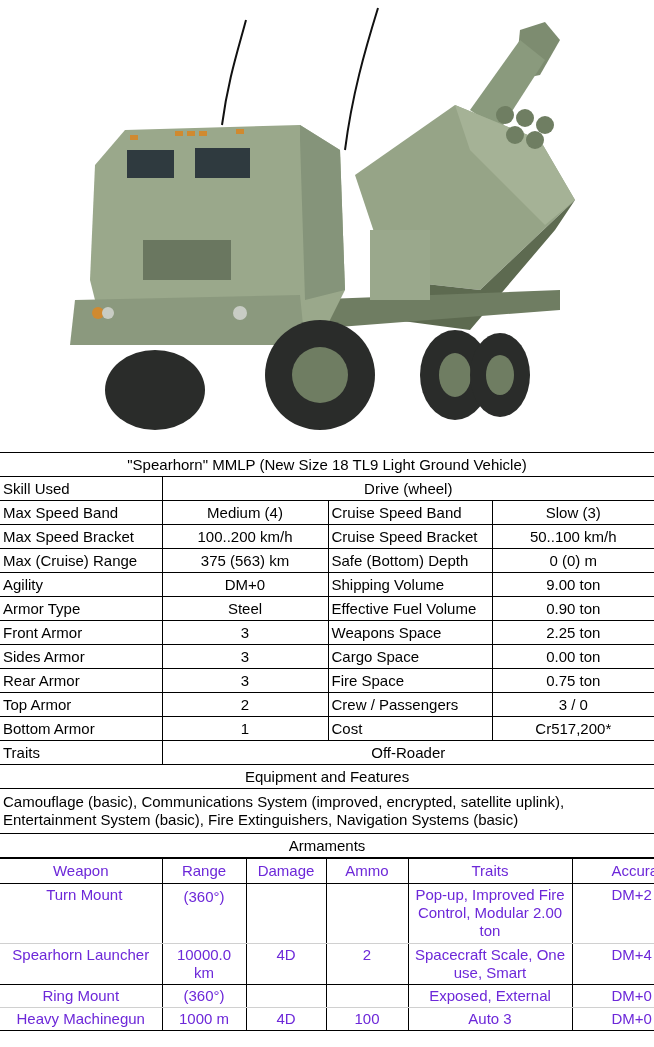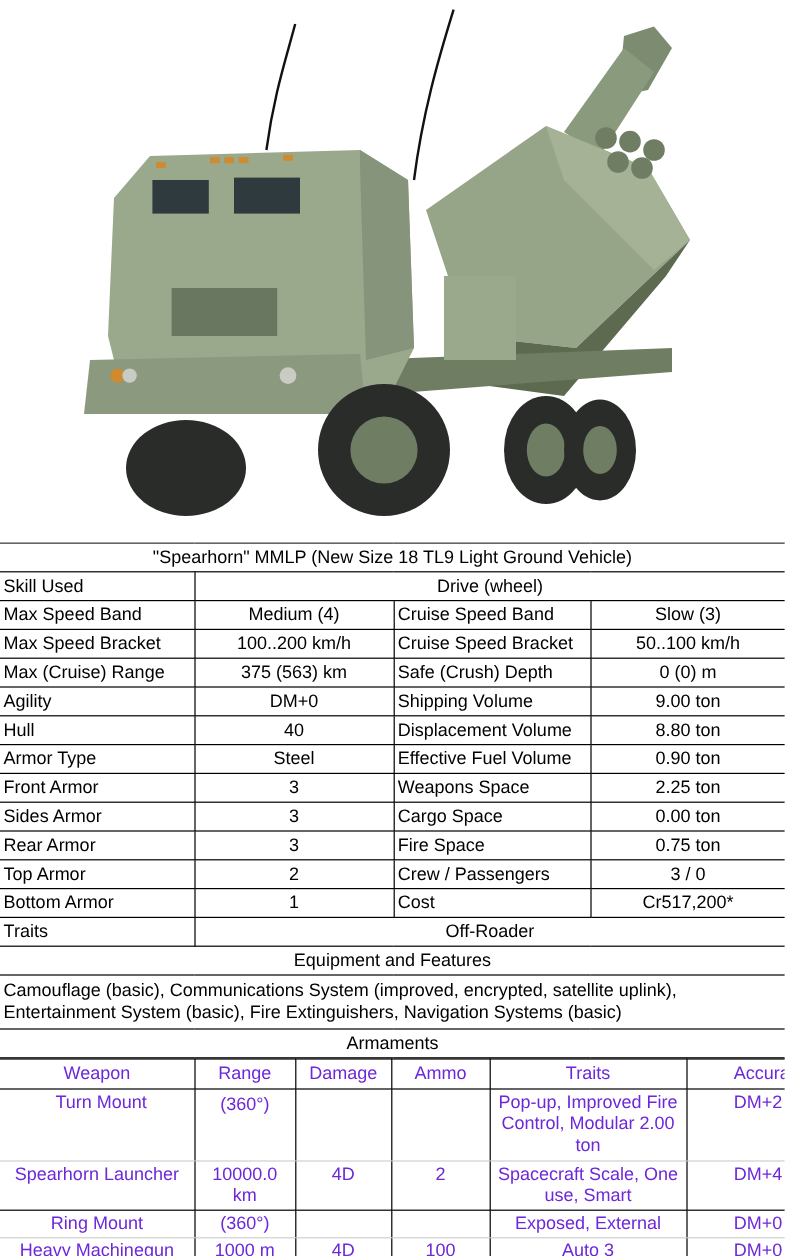--- a/index.html
+++ b/index.html
@@ -102,34 +102,28 @@
   </tr>
   <tr>
     <td class="l">Max Speed Bracket</td>
     <td class="c">100..200 km/h</td>
     <td class="l">Cruise Speed Bracket</td>
     <td class="c">50..100 km/h</td>
   </tr>
   <tr>
     <td class="l">Max (Cruise) Range</td>
     <td class="c">375 (563) km</td>
-    <td class="l">Safe (Crush) Depth</td>
+    <td class="l">Safe (Bottom) Depth</td>
     <td class="c">0 (0) m</td>
   </tr>
   <tr>
     <td class="l">Agility</td>
     <td class="c">DM+0</td>
     <td class="l">Shipping Volume</td>
     <td class="c">9.00 ton</td>
-  </tr>
-  <tr>
-    <td class="l">Hull</td>
-    <td class="c">40</td>
-    <td class="l">Displacement Volume</td>
-    <td class="c">8.80 ton</td>
   </tr>
   <tr>
     <td class="l">Armor Type</td>
     <td class="c">Steel</td>
     <td class="l">Effective Fuel Volume</td>
     <td class="c">0.90 ton</td>
   </tr>
   <tr>
     <td class="l">Front Armor</td>
     <td class="c">3</td>

